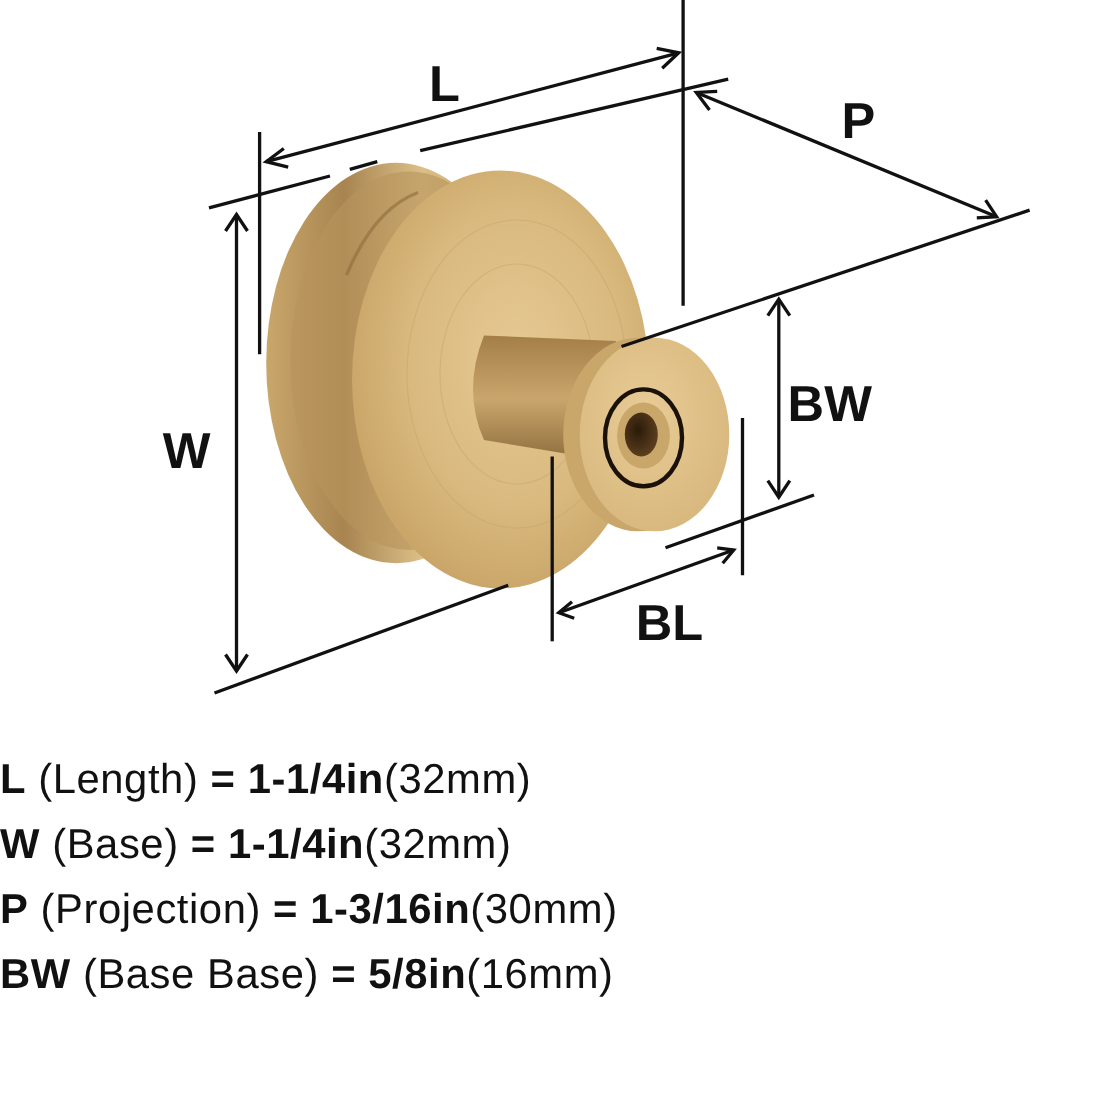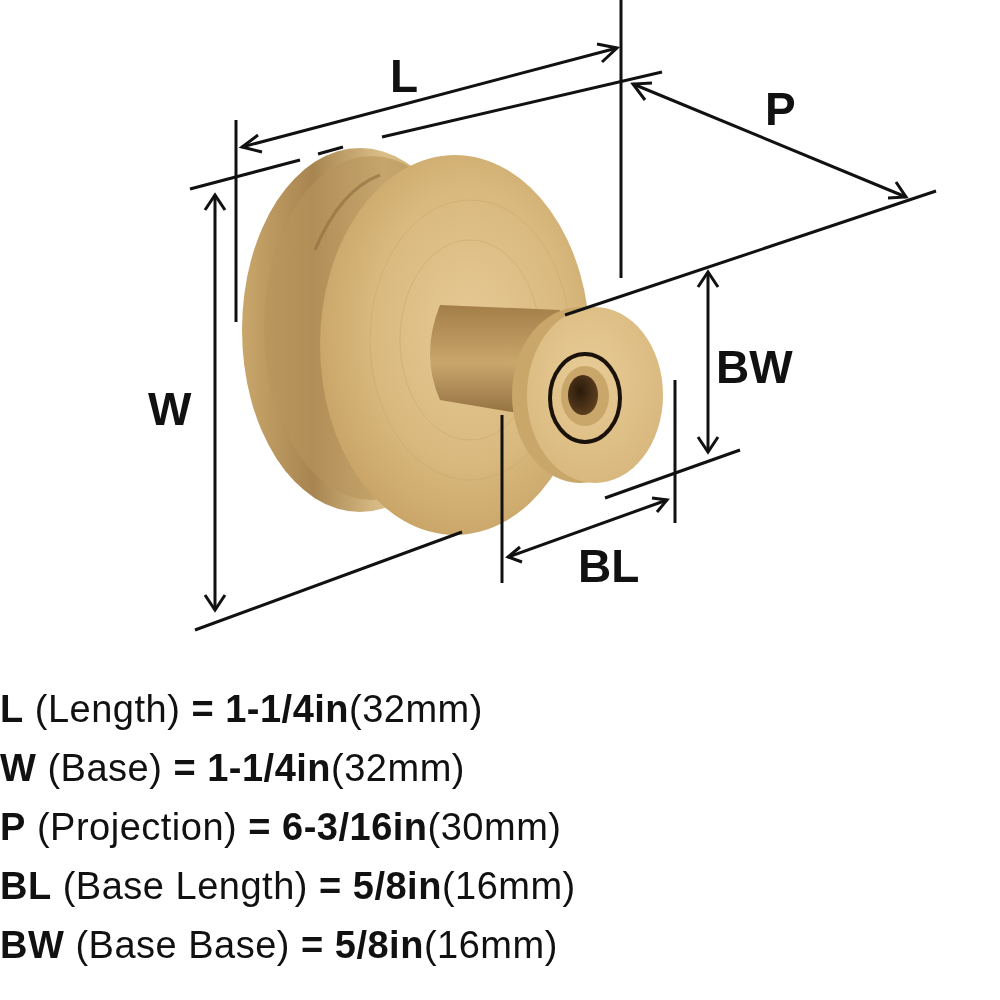--- a/index.html
+++ b/index.html
@@ -124,27 +124,21 @@
   <div class="spec-row">
     <span class="code">W</span>
     <span class="name">(Base)</span>
     <span class="eq">=</span>
     <span class="inch">1-1/4in</span><span class="mm">(32mm)</span>
   </div>
   <div class="spec-row">
     <span class="code">P</span>
     <span class="name">(Projection)</span>
     <span class="eq">=</span>
-    <span class="inch">6-3/16in</span><span class="mm">(30mm)</span>
-  </div>
-  <div class="spec-row">
-    <span class="code">BL</span>
-    <span class="name">(Base Length)</span>
-    <span class="eq">=</span>
-    <span class="inch">5/8in</span><span class="mm">(16mm)</span>
+    <span class="inch">1-3/16in</span><span class="mm">(30mm)</span>
   </div>
   <div class="spec-row">
     <span class="code">BW</span>
     <span class="name">(Base Base)</span>
     <span class="eq">=</span>
     <span class="inch">5/8in</span><span class="mm">(16mm)</span>
   </div>
 </div>
 
 </body></html>

